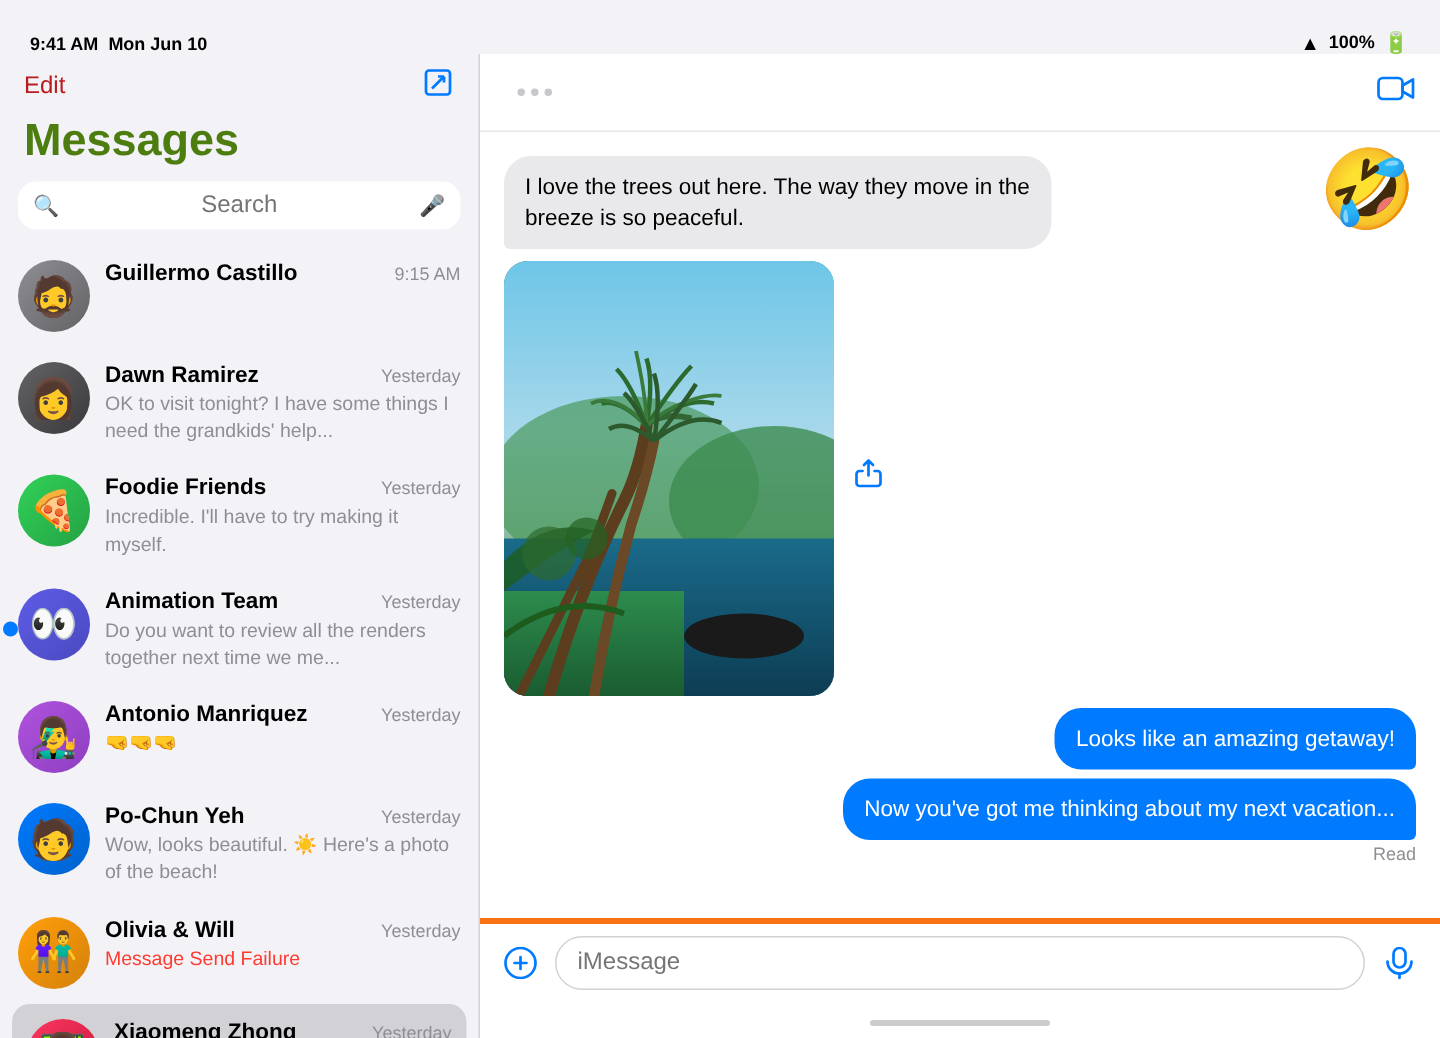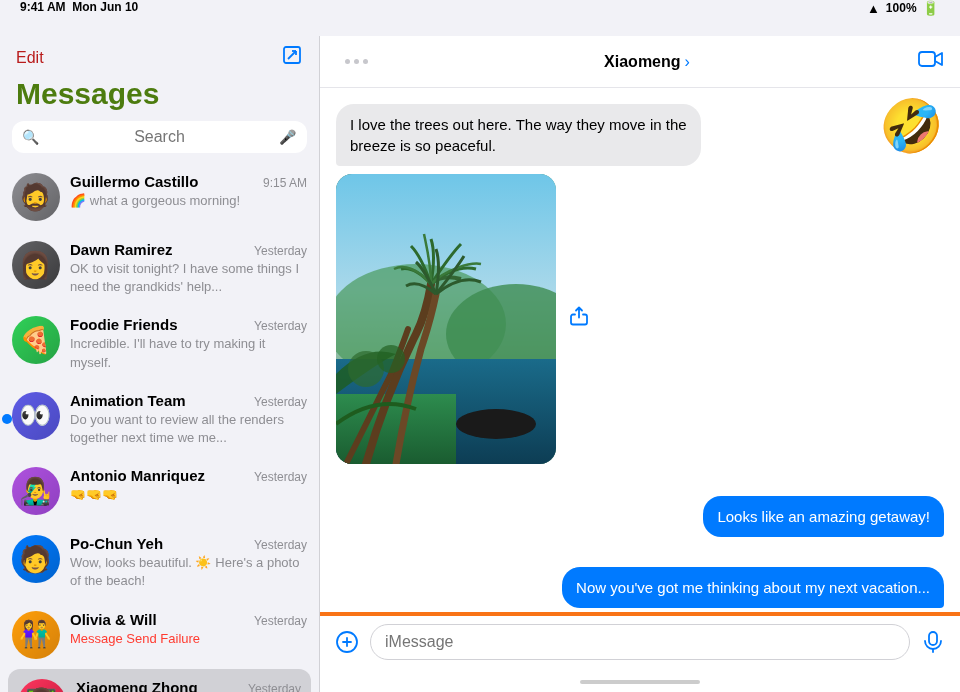--- a/index.html
+++ b/index.html
@@ -12,21 +12,21 @@
       position: relative;
     }
 
     
     .status-bar {
       position: absolute;
       top: 0; left: 0; right: 0;
       height: 36px;
       background: #f2f2f7;
       display: flex;
-      align-items: flex-start;
+      align-items: flex-end;
       justify-content: space-between;
       padding: 0 20px;
       font-size: 12px;
       font-weight: 600;
       z-index: 10;
     }
     .status-bar-left { color: #000; font-size: 12px; }
     .status-bar-right {
       display: flex; align-items: center; gap: 6px; color: #000;
     }
@@ -252,21 +252,20 @@
       border-radius: 18px 18px 18px 4px;
       padding: 10px 14px;
       font-size: 15px;
       color: #000;
       line-height: 1.4;
     }
 
     .msg-sent {
       align-self: flex-end;
       max-width: 65%;
-      margin-top: 24px;
     }
     .msg-bubble-sent {
       background: #007aff;
       border-radius: 18px 18px 4px 18px;
       padding: 10px 14px;
       font-size: 15px;
       color: #fff;
       line-height: 1.4;
     }
 
@@ -409,21 +408,20 @@
 
       <div class="conv-item">
         <div class="avatar avatar-guillermo" style="background: linear-gradient(135deg, #8e8e93, #636366);">
           <span style="font-size:26px;">🧔</span>
         </div>
         <div class="conv-content">
           <div class="conv-top">
             <span class="conv-name">Guillermo Castillo</span>
             <span class="conv-time">9:15 AM</span>
           </div>
-          <div class="conv-preview">🌈 what a gorgeous morning!</div>
         </div>
       </div>
 
       <div class="conv-item">
         <div class="avatar" style="background: linear-gradient(135deg, #636366, #3a3a3c);">
           <span style="font-size:26px;">👩</span>
         </div>
         <div class="conv-content">
           <div class="conv-top">
             <span class="conv-name">Dawn Ramirez</span>
@@ -515,24 +513,20 @@
     </div>
   </div>
 
   <div class="chat-area">
 
     <div class="chat-header">
       <div style="width:40px;display:flex;justify-content:center;align-items:center;gap:4px;">
         <div class="header-dot"></div>
         <div class="header-dot"></div>
         <div class="header-dot"></div>
-      </div>
-      <div class="chat-name-wrap">
-        <span class="chat-name">Xiaomeng</span>
-        <span class="chat-chevron">›</span>
       </div>
       <button class="video-btn">
         <svg width="26" height="20" viewBox="0 0 26 20" fill="none">
           <rect x="1" y="3" width="16" height="14" rx="3" stroke="#007aff" stroke-width="1.8" fill="none"></rect>
           <path d="M17 8l7-4v12l-7-4V8z" stroke="#007aff" stroke-width="1.8" fill="none" stroke-linejoin="round"></path>
         </svg>
       </button>
     </div>
 
     <div class="chat-messages">

